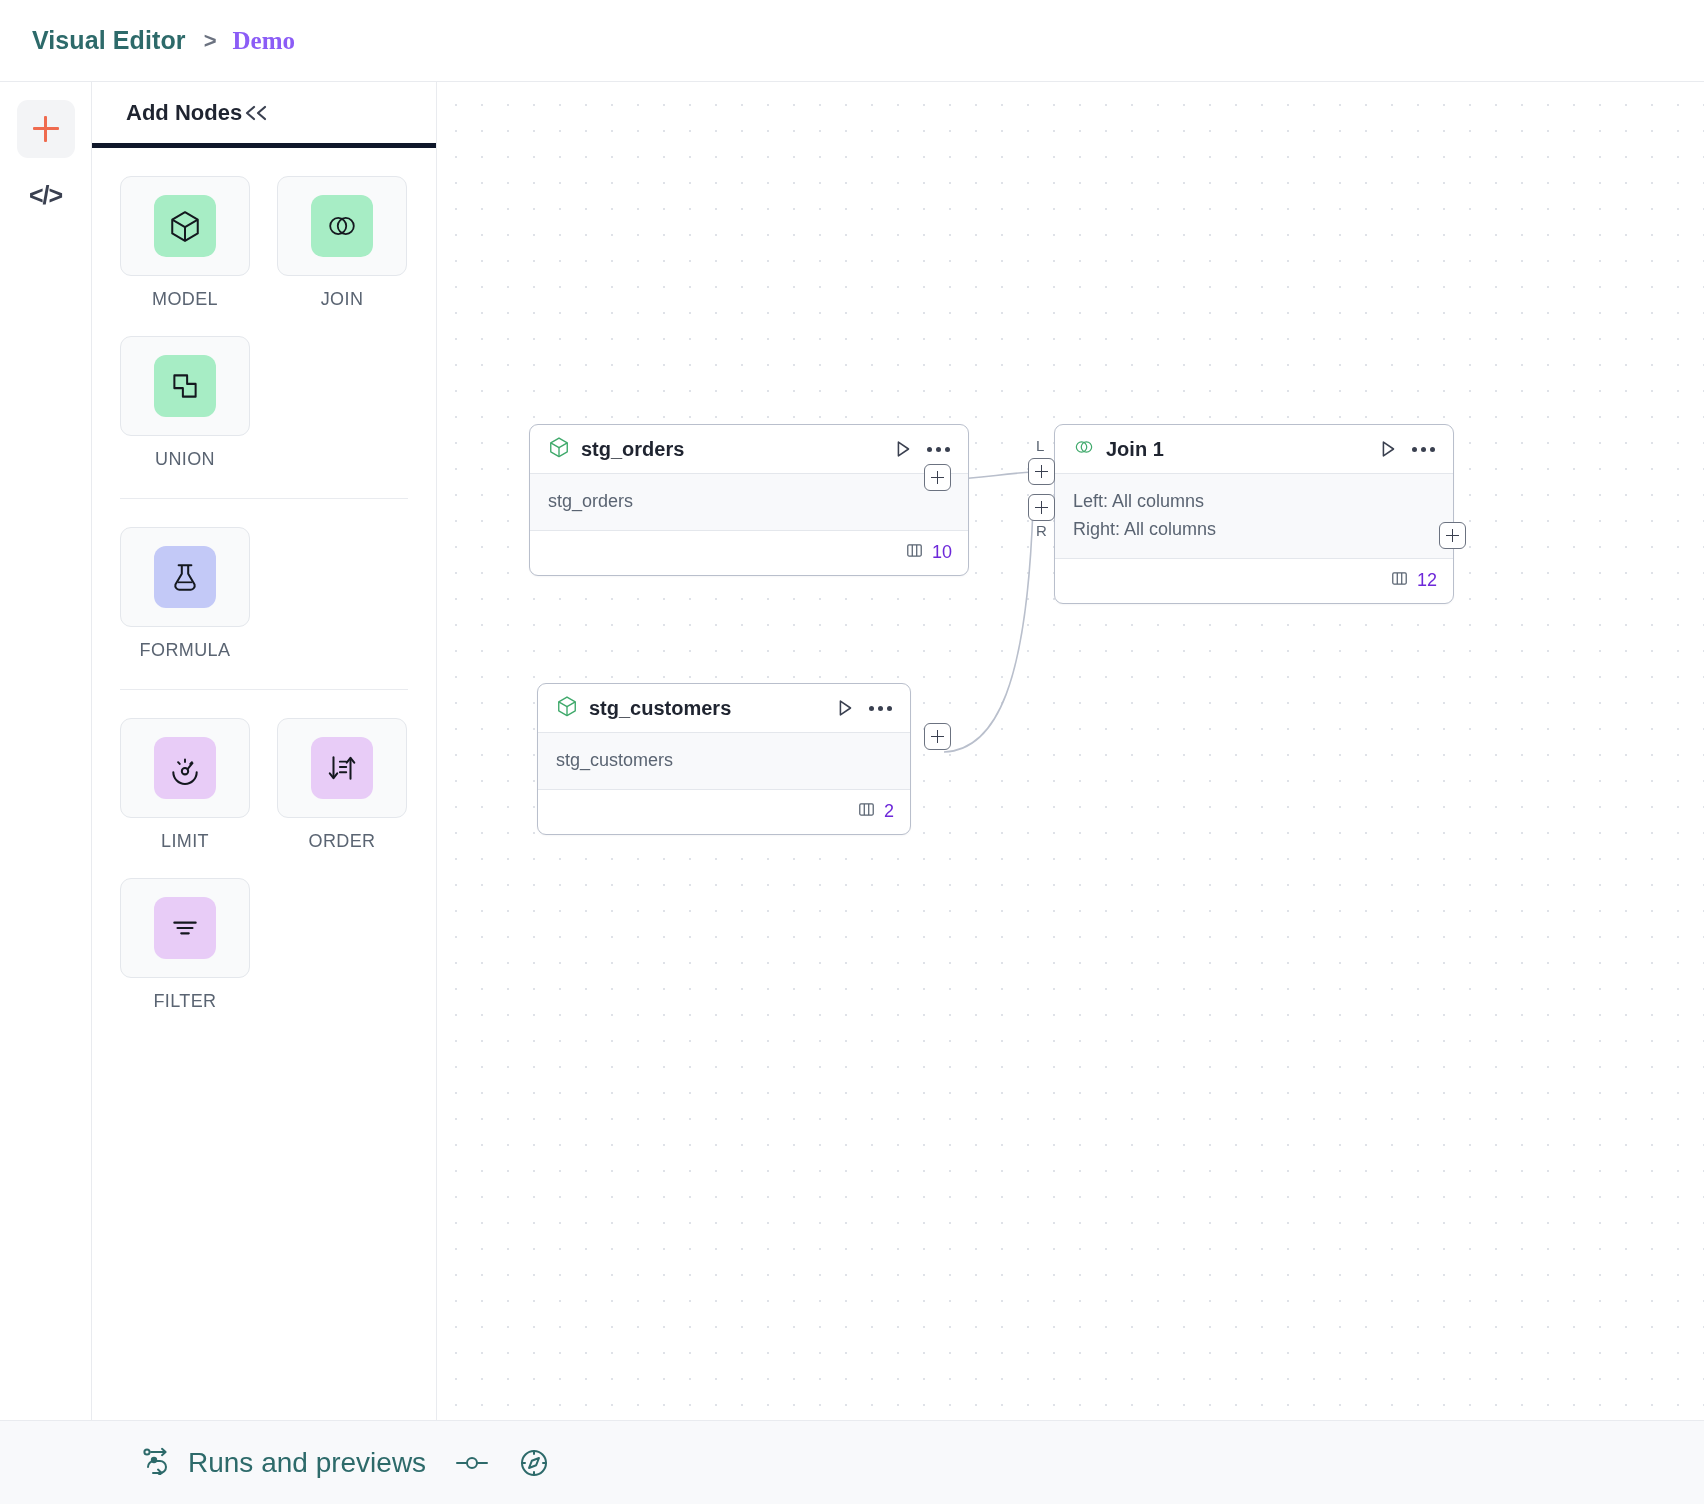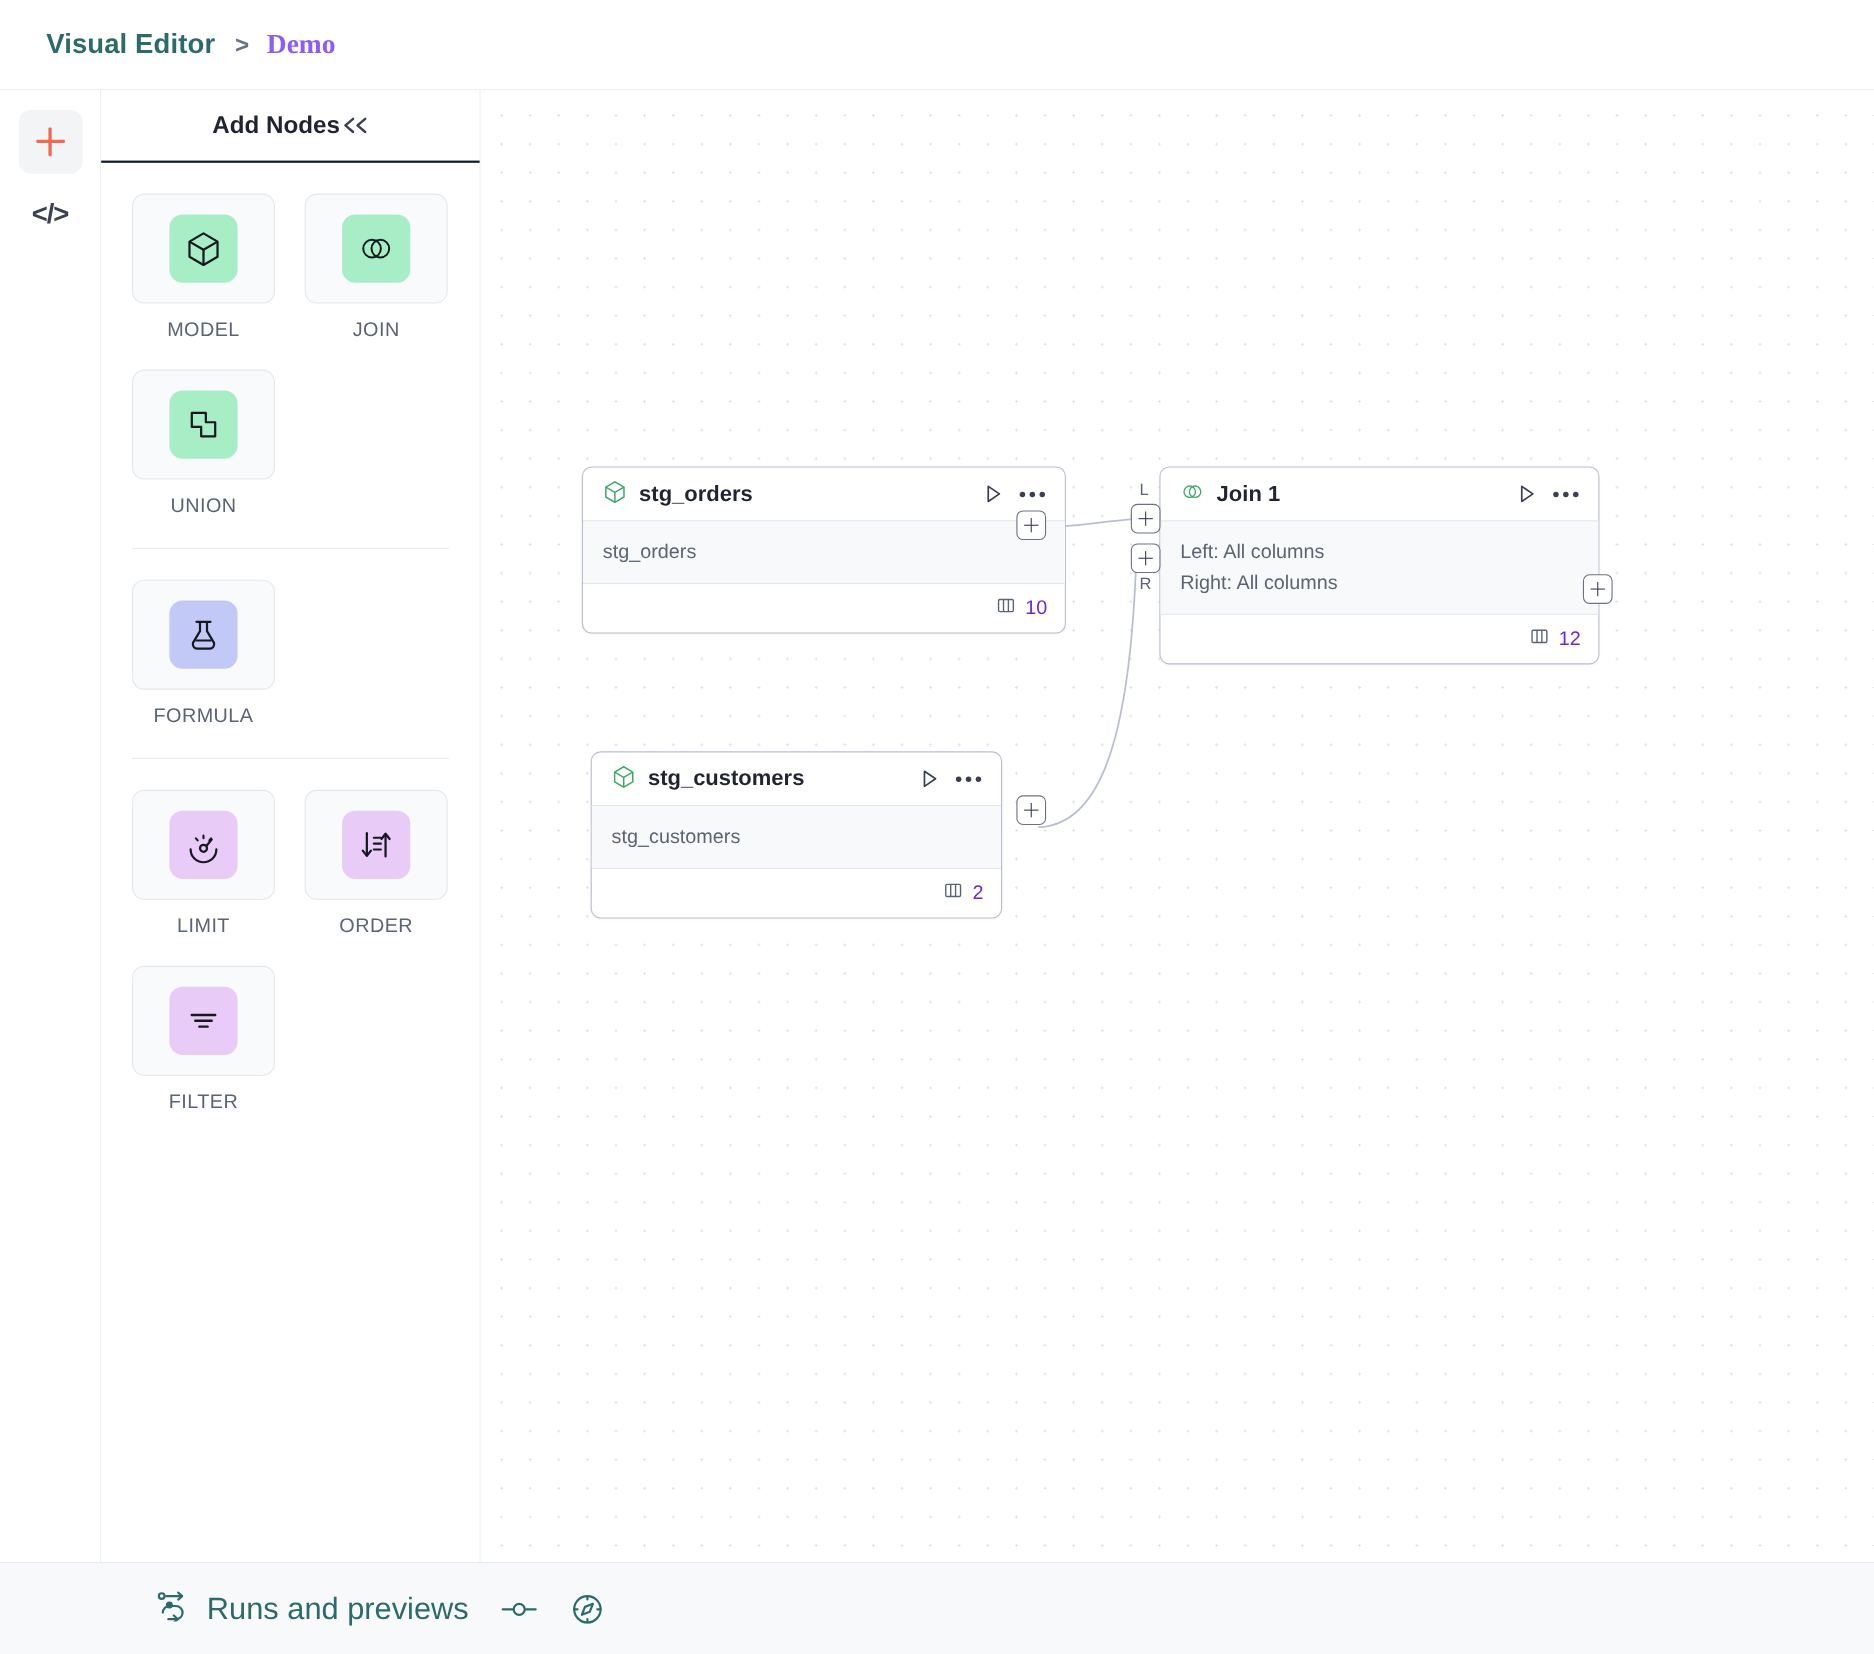--- a/index.html
+++ b/index.html
@@ -8,21 +8,21 @@
     font-family: "Liberation Sans", sans-serif;
     background: #ffffff;
     overflow: hidden;
   }
   .app { width: 1704px; height: 1504px; display: flex; flex-direction: column; }
 
   
   .header {
     height: 82px; flex: 0 0 82px;
     display: flex; align-items: center;
-    padding-left: 42px;
+    padding-left: 32px;
     background: #ffffff;
     border-bottom: 1px solid #e9ebef;
   }
   .bc-root {
     font-size: 25px; font-weight: bold; color: #2d6a6a;
     letter-spacing: .1px;
   }
   .bc-sep { font-size: 22px; color: #6b7280; margin: 0 16px 0 18px; font-weight: 600; }
   .bc-current { font-size: 25px; font-weight: bold; color: #8b5cf6; font-family: Liberation Serif, serif; }
 
@@ -53,23 +53,23 @@
 
   
   .panel {
     width: 345px; flex: 0 0 345px;
     background: #ffffff;
     border-right: 1px solid #e9ebef;
     display: flex; flex-direction: column;
   }
   .panel-head {
     height: 66px; flex: 0 0 66px;
-    display: flex; align-items: center; justify-content: center;
+    display: flex; align-items: center; justify-content: flex-start;
     padding: 0 30px 0 34px;
-    border-bottom: 2px solid #0f172a;
+    border-bottom: 5px solid #0f172a;
   }
   .panel-title { font-size: 22px; font-weight: bold; color: #1f2430; }
   .collapse-icon { cursor: pointer; display: flex; align-items: center; }
   .panel-scroll { flex: 1 1 auto; padding: 28px 28px 0 28px; overflow: hidden; }
 
   .grid { display: flex; flex-wrap: wrap; gap: 0 27px; }
   .node-cell { width: 130px; margin-bottom: 26px; }
   .node-tile {
     width: 130px; height: 100px;
     background: #f9fafb;

